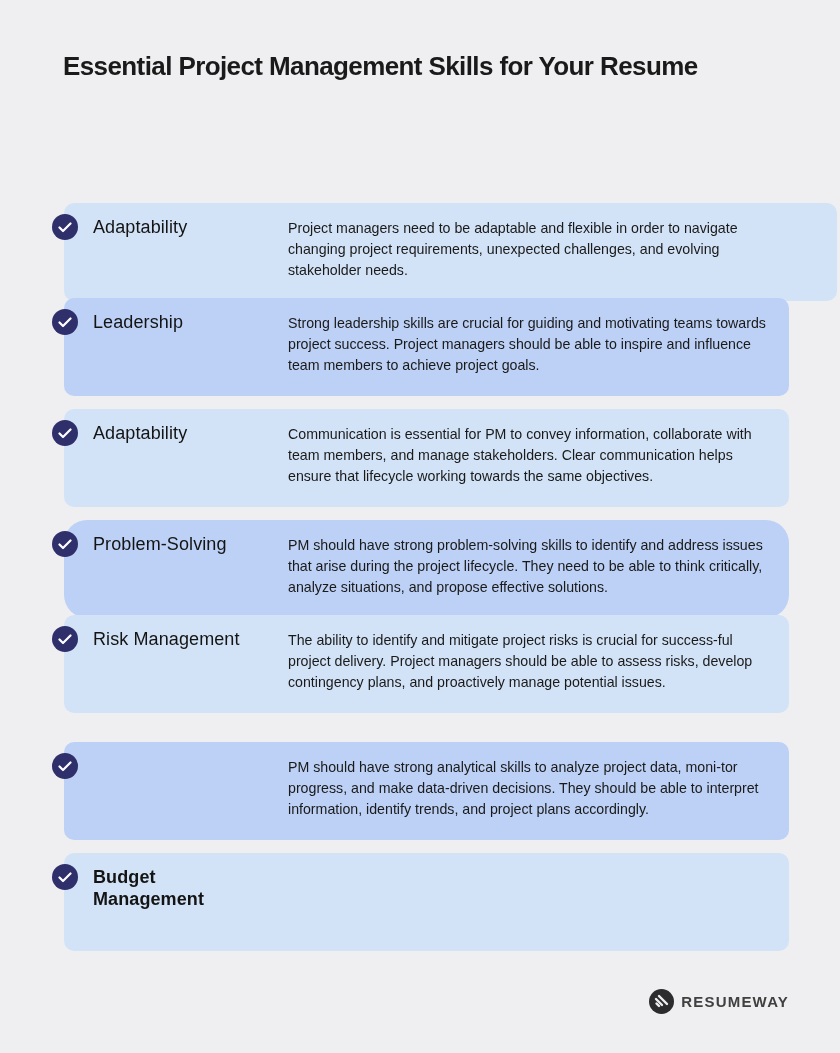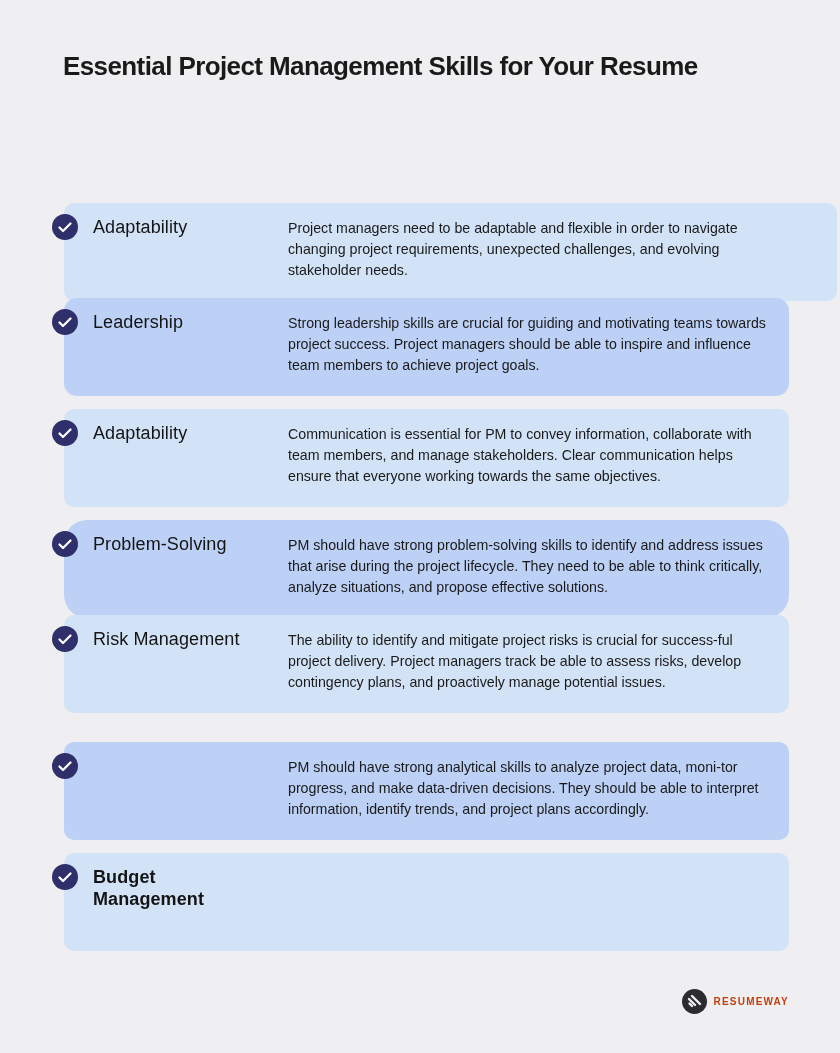--- a/index.html
+++ b/index.html
@@ -86,81 +86,81 @@
     .brand-logo {
       width: 25px;
       height: 25px;
       border-radius: 50%;
       background: #2c2c2e;
       display: flex;
       align-items: center;
       justify-content: center;
     }
     .brand-name {
-      font-size: 10px;
+      font-size: 15px;
       font-weight: bold;
       letter-spacing: 1.2px;
-      color: #c2410c;
+      color: #404040;
     }
   </style>
 </head>
 <body>
 
 <h1 class="title">Essential Project Management Skills for Your Resume</h1>
 
 <div class="skills">
 
   <div class="card light" style="top:16px;padding-left:48px;">
     <span class="check">
       <svg width="14" height="11" viewBox="0 0 14 11">
           <path d="M1.5 5.5 L5 9 L12.5 1.5" fill="none" stroke="#ffffff" stroke-width="2.2" stroke-linecap="round" stroke-linejoin="round"></path>
         </svg>
     </span>
     <div class="skill-name">Adaptability</div>
     <div class="skill-desc">Project managers need to be adaptable and flexible in order to navigate changing project requirements, unexpected challenges, and evolving stakeholder needs.</div>
   </div>
 
-  <div class="card dark" style="top:111px;border-radius:13px;">
+  <div class="card dark" style="top:111px;">
     <span class="check">
       <svg width="14" height="11" viewBox="0 0 14 11">
           <path d="M1.5 5.5 L5 9 L12.5 1.5" fill="none" stroke="#ffffff" stroke-width="2.2" stroke-linecap="round" stroke-linejoin="round"></path>
         </svg>
     </span>
     <div class="skill-name">Leadership</div>
     <div class="skill-desc">Strong leadership skills are crucial for guiding and motivating teams towards project success. Project managers should be able to inspire and influence team members to achieve project goals.</div>
   </div>
 
   <div class="card light" style="top:222px;">
     <span class="check">
       <svg width="14" height="11" viewBox="0 0 14 11">
           <path d="M1.5 5.5 L5 9 L12.5 1.5" fill="none" stroke="#ffffff" stroke-width="2.2" stroke-linecap="round" stroke-linejoin="round"></path>
         </svg>
     </span>
     <div class="skill-name">Adaptability</div>
-    <div class="skill-desc">Communication is essential for PM to convey information, collaborate with team members, and manage stakeholders. Clear communication helps ensure that everyone working towards the same objectives.</div>
+    <div class="skill-desc">Communication is essential for PM to convey information, collaborate with team members, and manage stakeholders. Clear communication helps ensure that lifecycle working towards the same objectives.</div>
   </div>
 
   <div class="card dark" style="top:333px;border-radius:23px;">
     <span class="check">
       <svg width="14" height="11" viewBox="0 0 14 11">
           <path d="M1.5 5.5 L5 9 L12.5 1.5" fill="none" stroke="#ffffff" stroke-width="2.2" stroke-linecap="round" stroke-linejoin="round"></path>
         </svg>
     </span>
     <div class="skill-name">Problem-Solving</div>
     <div class="skill-desc">PM should have strong problem-solving skills to identify and address issues that arise during the project lifecycle. They need to be able to think critically, analyze situations, and propose effective solutions.</div>
   </div>
 
   <div class="card light" style="top:428px;">
     <span class="check">
       <svg width="14" height="11" viewBox="0 0 14 11">
           <path d="M1.5 5.5 L5 9 L12.5 1.5" fill="none" stroke="#ffffff" stroke-width="2.2" stroke-linecap="round" stroke-linejoin="round"></path>
         </svg>
     </span>
     <div class="skill-name">Risk Management</div>
-    <div class="skill-desc">The ability to identify and mitigate project risks is crucial for success-ful project delivery. Project managers track be able to assess risks, develop contingency plans, and proactively manage potential issues.</div>
+    <div class="skill-desc">The ability to identify and mitigate project risks is crucial for success-ful project delivery. Project managers should be able to assess risks, develop contingency plans, and proactively manage potential issues.</div>
   </div>
 
   <div class="card dark" style="top:555px;">
     <span class="check">
       <svg width="14" height="11" viewBox="0 0 14 11">
           <path d="M1.5 5.5 L5 9 L12.5 1.5" fill="none" stroke="#ffffff" stroke-width="2.2" stroke-linecap="round" stroke-linejoin="round"></path>
         </svg>
     </span>
     <div class="skill-desc">PM should have strong analytical skills to analyze project data, moni-tor progress, and make data-driven decisions. They should be able to interpret information, identify trends, and project plans accordingly.</div>
   </div>

